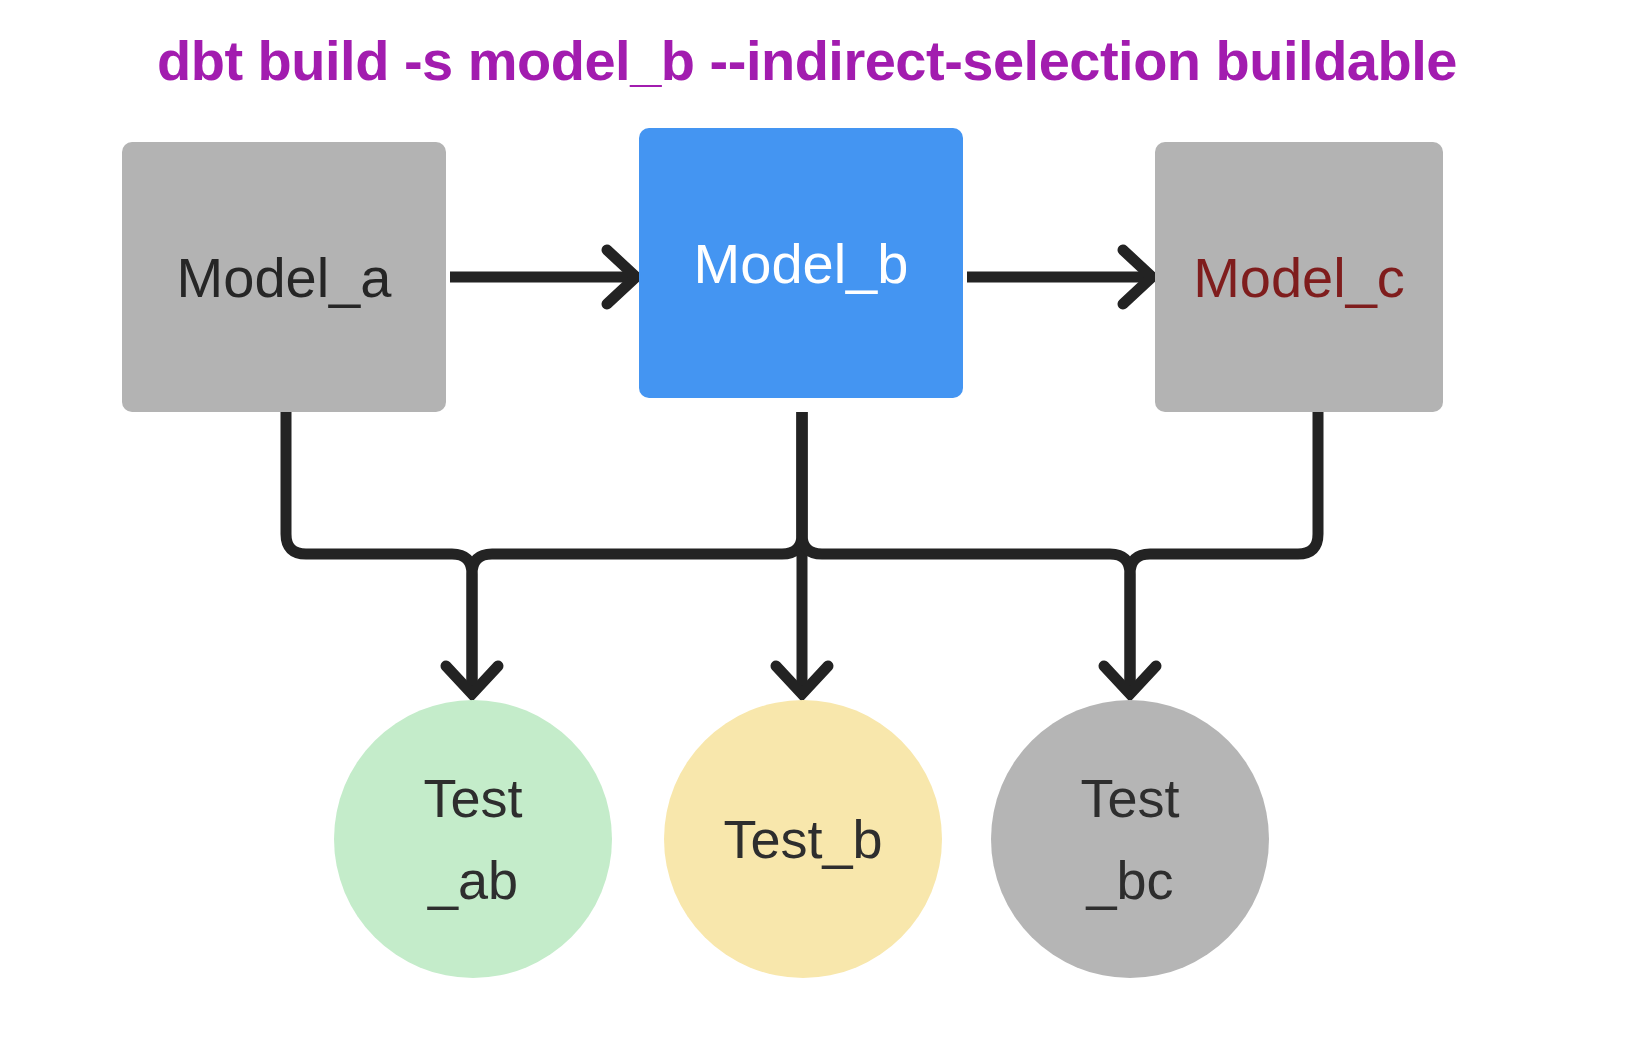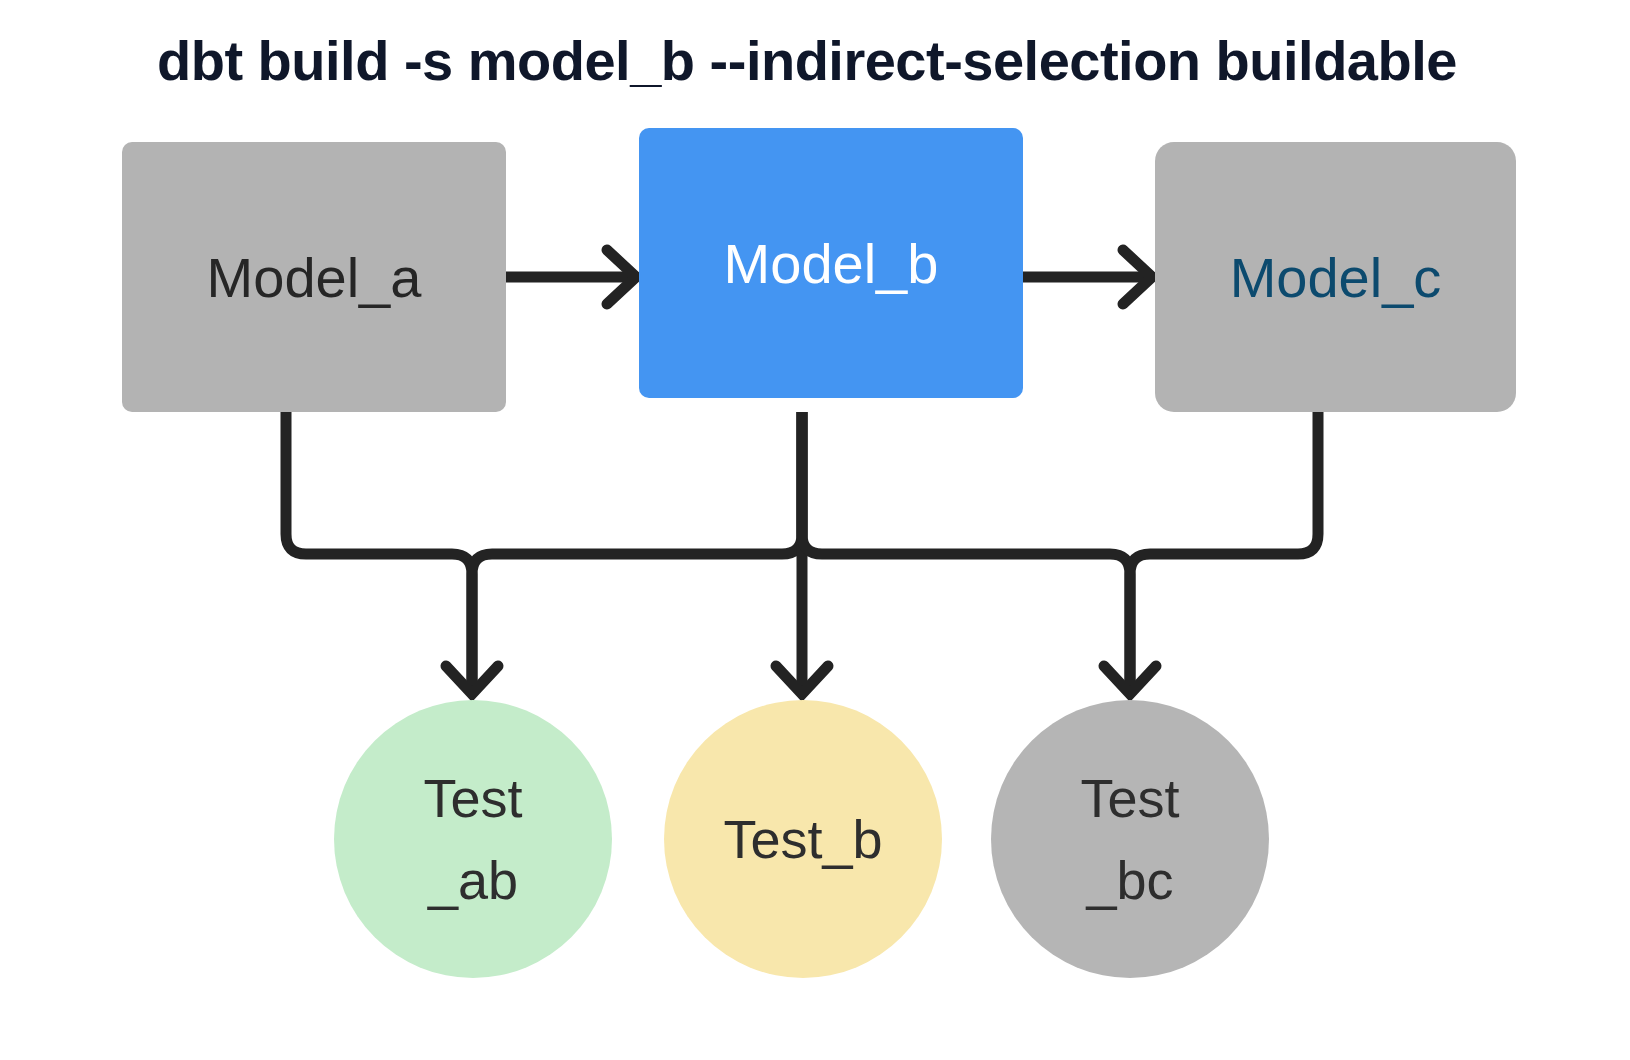--- a/index.html
+++ b/index.html
@@ -20,21 +20,21 @@
     left: 157px;
     top: 30px;
     font-size: 56px;
     line-height: 62px;
     font-weight: 600;
     letter-spacing: -0.5px;
     white-space: nowrap;
   }
   .node-box {
     position: absolute;
-    width: 384px;
+    width: 324px;
     height: 270px;
     border-radius: 10px;
     display: flex;
     align-items: center;
     justify-content: center;
     font-size: 56px;
     font-weight: 400;
   }
   .node-circle {
     position: absolute;
@@ -66,21 +66,21 @@
     stroke-width: 11px;
     stroke-linecap: round;
     stroke-linejoin: miter;
   }
 </style>
 </head>
 <body>
 
 <div class="canvas">
 
-  <div class="title" style="color: #0f172a; text-align: right;">dbt build -s model_b --indirect-selection buildable</div>
+  <div class="title" style="color: #a21caf; text-align: right;">dbt build -s model_b --indirect-selection buildable</div>
 
   <svg class="edges-svg" width="1630" height="1060" viewBox="0 0 1630 1060">
 
     <path class="edge" d="M450,277 H631" style="stroke: rgb(35, 35, 35);"></path>
     <path class="arrowhead" d="M607,250 L636,277 L607,304" style="stroke: rgb(35, 35, 35);"></path>
 
     <path class="edge" d="M967,277 H1147" style="stroke: rgb(35, 35, 35);"></path>
     <path class="arrowhead" d="M1123,250 L1152,277 L1123,304" style="stroke: rgb(35, 35, 35);"></path>
 
     <path class="edge" d="M286,412 V534 Q286,554 306,554 H452 Q472,554 472,574 V687" style="stroke: rgb(35, 35, 35);"></path>
@@ -99,21 +99,21 @@
   </svg>
 
   <div class="node-box" style="left: 122px; top: 142px; background-color: rgb(179, 179, 179); color: rgb(38, 38, 38);">
     <span>Model_a</span>
   </div>
 
   <div class="node-box" style="left: 639px; top: 128px; background-color: rgb(68, 149, 242); color: rgb(255, 255, 255);">
     <span>Model_b</span>
   </div>
 
-  <div class="node-box" style="left: 1155px; top: 142px; width: 361px; background-color: rgb(179, 179, 179); color: #0c4a6e; border-radius: 19px;">
+  <div class="node-box" style="left: 1155px; top: 142px; width: 288px; background-color: rgb(179, 179, 179); color: #7f1d1d;">
     <span>Model_c</span>
   </div>
 
   <div class="node-circle" style="left: 334px; top: 700px; background-color: rgb(196, 236, 202); color: rgb(46, 46, 46);">
     <span>Test</span>
     <span>_ab</span>
   </div>
 
   <div class="node-circle" style="left: 664px; top: 700px; background-color: rgb(248, 231, 172); color: rgb(46, 46, 46); justify-content: center;">
     <span>Test_b</span>

